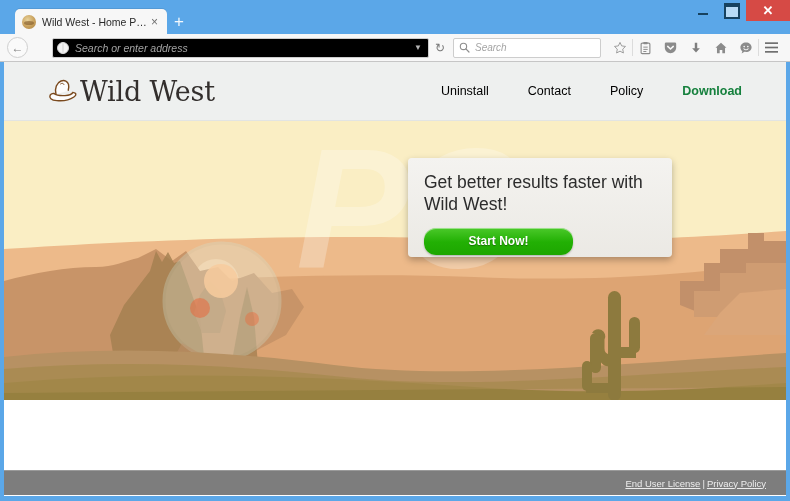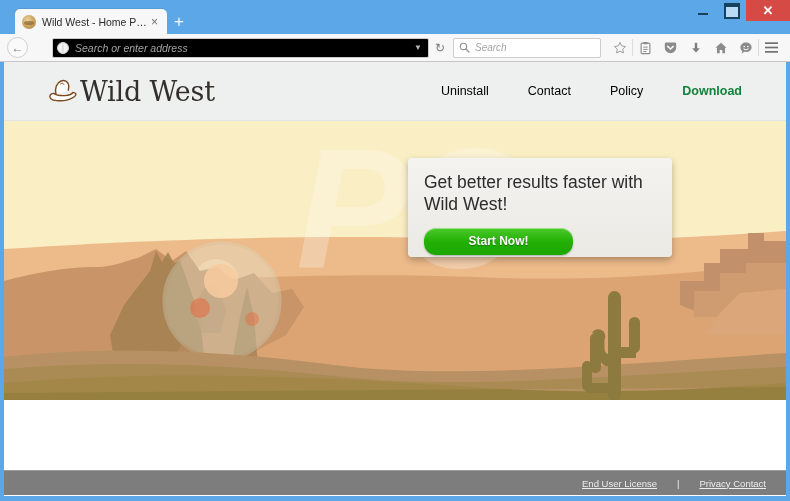--- a/index.html
+++ b/index.html
@@ -181,21 +181,21 @@
   }
 
   .white-band { height: 70px; background: #fff; }
 
   .site-footer {
     height: 25px; background: #7d7d7d;
     display: flex; align-items: center; padding: 0 20px 0 42px;
     border-top: 1px solid #9a9a9a;
   }
   .copyright { font-size: 9.5px; color: #ebebeb; }
-  .footer-links { margin-left: auto; display: flex; align-items: center; gap: 20px; }
+  .footer-links { margin-left: auto; display: flex; align-items: center; gap: 2px; }
   .footer-links a { font-size: 9.5px; color: #ededed; text-decoration: underline; cursor: pointer; }
   .footer-sep { font-size: 9.5px; color: #ededed; }
 </style>
 </head>
 <body>
 
 <div class="window">
 
   <div class="tabstrip">
     <div class="win-controls">
@@ -367,18 +367,18 @@
         <button class="cta">Start Now!</button>
       </div>
     </div>
 
     <div class="white-band"></div>
 
     <div class="site-footer">
       <span class="footer-links">
         <a>End User License</a>
         <span class="footer-sep">|</span>
-        <a>Privacy Contact</a>
+        <a>Privacy Policy</a>
       </span>
     </div>
 
   </div>
 </div>
 
 </body></html>

